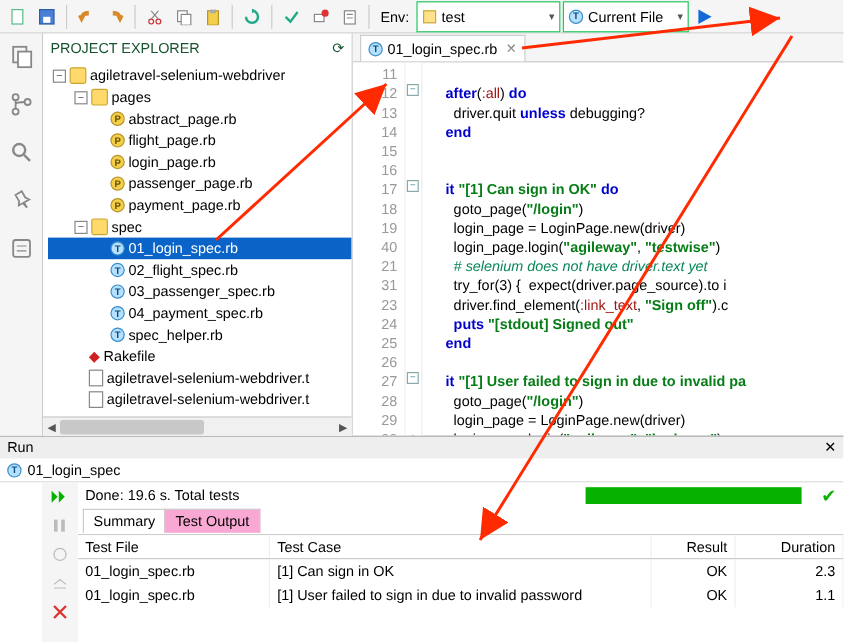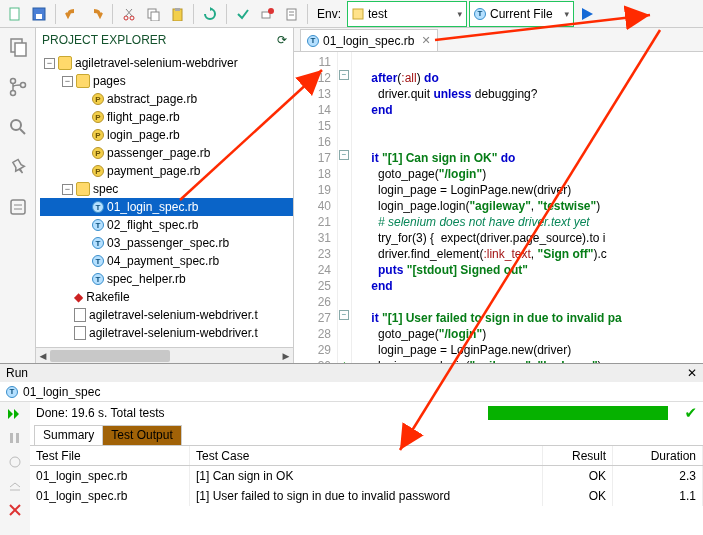--- a/index.html
+++ b/index.html
@@ -54,30 +54,30 @@
 .kw { color: #0000cc; font-weight: bold; }
 .sym { color: #a31515; }
 .str { color: #067d17; font-weight: bold; }
 .cmt { color: #098658; font-style: italic; }
 
 
 .runpanel { border-top: 1px solid #999; height: 172px; display: flex; flex-direction: column; }
 .run-head { height: 18px; background: #eee; display: flex; align-items: center; padding: 0 6px; font-size: 11px; }
 .run-head .x { margin-left: auto; cursor: pointer; }
 .run-title { height: 20px; display: flex; align-items: center; padding: 0 6px; gap: 5px; font-size: 12px; border-bottom: 1px solid #ddd; }
-.run-body { flex: 1; display: flex; }
+.run-body { flex: 1; display: flex; margin-left: 35px; }
 .run-left { width: 30px; background: #f5f5f5; display: flex; flex-direction: column; align-items: center; gap: 8px; padding-top: 4px; }
 .run-left .rb { width: 18px; height: 16px; display: flex; align-items: center; justify-content: center; cursor: pointer; }
 .run-main { flex: 1; display: flex; flex-direction: column; }
 .doneline { height: 22px; display: flex; align-items: center; padding: 0 6px; gap: 10px; font-size: 12px; }
 .progress { margin-left: auto; width: 180px; height: 14px; background: #06b100; }
 .check { color: #06b100; margin-left: 6px; font-size: 15px; }
-.subtabs { height: 22px; display: flex; align-items: center; padding-left: 4px; border-bottom: 1px solid #ccc; }
+.subtabs { height: 22px; display: flex; align-items: flex-start; padding-left: 4px; border-bottom: 1px solid #ccc; }
 .subtab { height: 20px; border: 1px solid #ccc; border-bottom: none; padding: 2px 8px 0; font-size: 12px; background: #fff; margin-right: -1px; cursor: pointer; }
-.subtab.inactive { background: #a16207; }
+.subtab.inactive { background: #f9a8d4; }
 .rtable { flex: 1; }
 .rhead, .rrow { display: flex; height: 20px; align-items: center; font-size: 12px; }
 .rhead { background: #fff; border-bottom: 1px solid #ccc; }
 .rhead > div, .rrow > div { padding: 0 6px; border-right: 1px solid #eee; height: 100%; display: flex; align-items: center; }
 .c-file { width: 160px; } .c-case { flex: 1; } .c-res { width: 70px; justify-content: flex-end; } .c-dur { width: 90px; justify-content: flex-end; }
 
 
 .arrows { position: absolute; inset: 0; pointer-events: none; }
 </style>
 </head>

